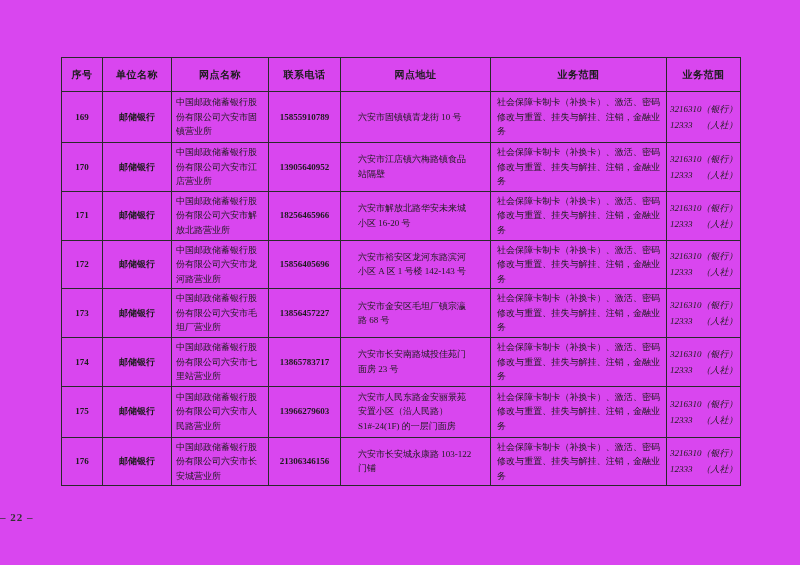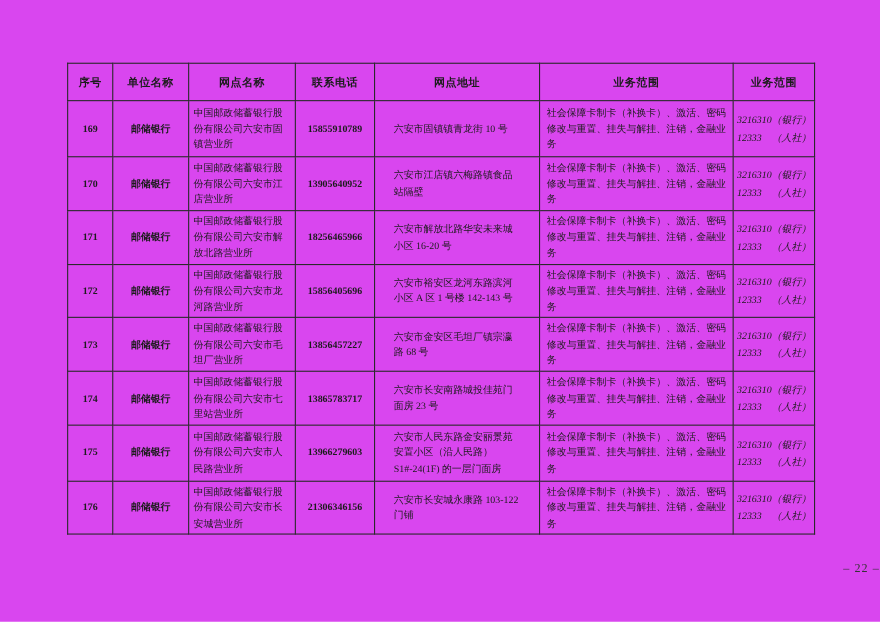--- a/index.html
+++ b/index.html
@@ -29,21 +29,21 @@
   td.c-name{text-align:left;padding:2px 4px;}
   td.c-addr{text-align:left;padding:2px 17px;}
   td.c-scope{text-align:justify;text-justify:inter-ideograph;padding:2px 6px;}
   td.c-sup{padding:2px 3px;line-height:16px;}
   .sup-line{white-space:nowrap;font-style:italic;}
   tr.r-h0{height:51px;} tr.r-h1{height:48px;} tr.r-h2{height:49px;}
   tr.r-h3{height:48px;} tr.r-h4{height:49px;} tr.r-h5{height:47px;}
   tr.r-h6{height:51px;} tr.r-h7{height:47px;}
   .page-footer{
     position:absolute;left:0;right:0;top:511px;
-    text-align:right;font-size:11px;color:#333;letter-spacing:1px;
+    text-align:left;font-size:11px;color:#333;letter-spacing:1px;font-weight:bold;
   }
 </style>
 </head>
 <body>
 
 <div class="sheet">
   <table class="branch-table">
     <colgroup>
       <col style="width:41px">
         <col style="width:69px">

